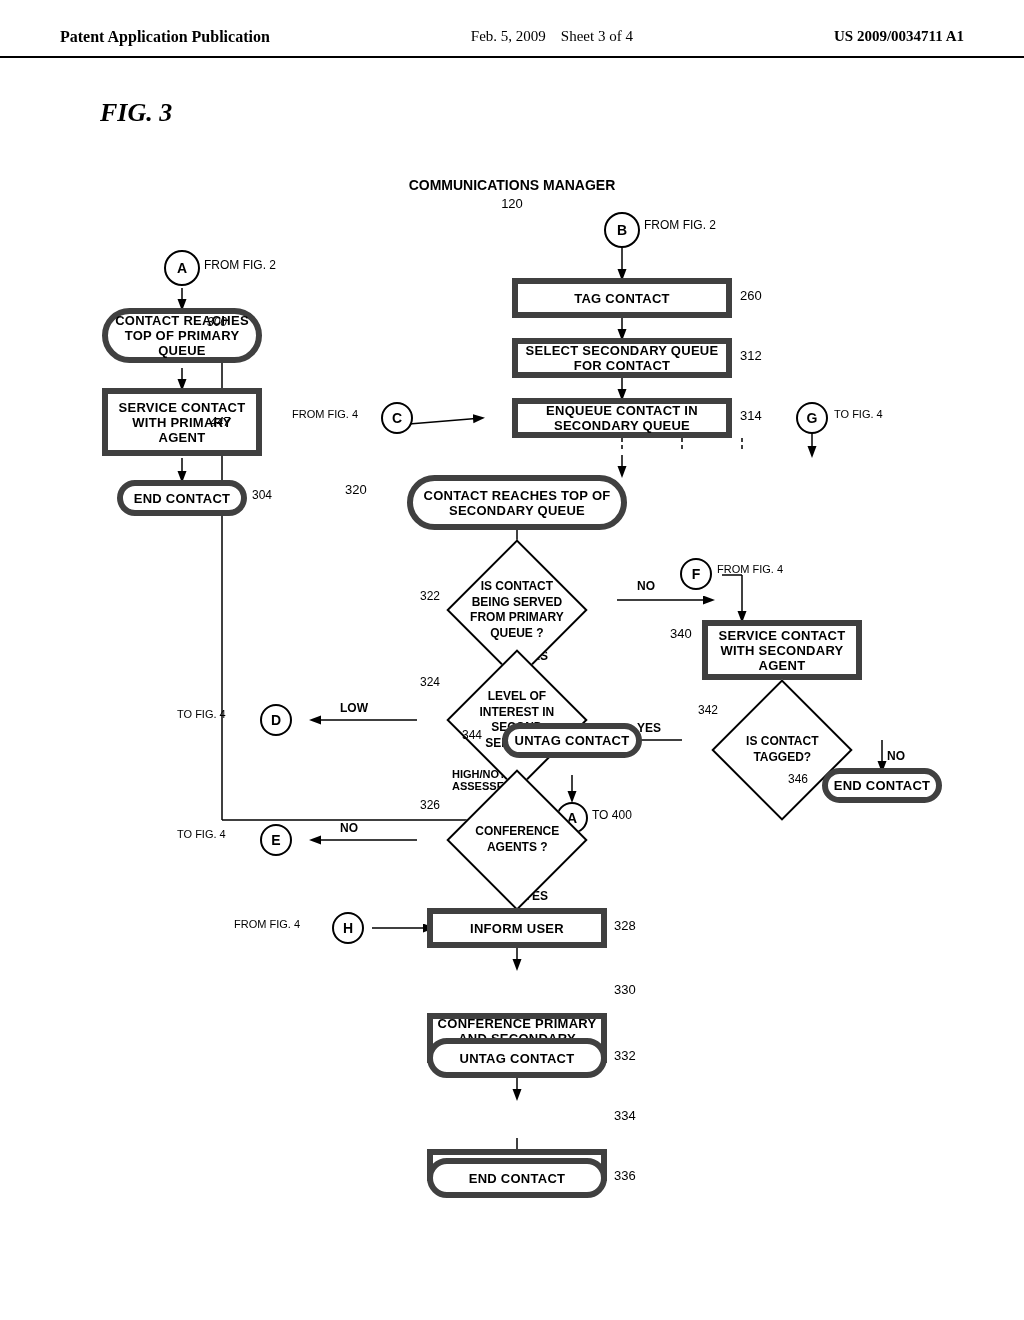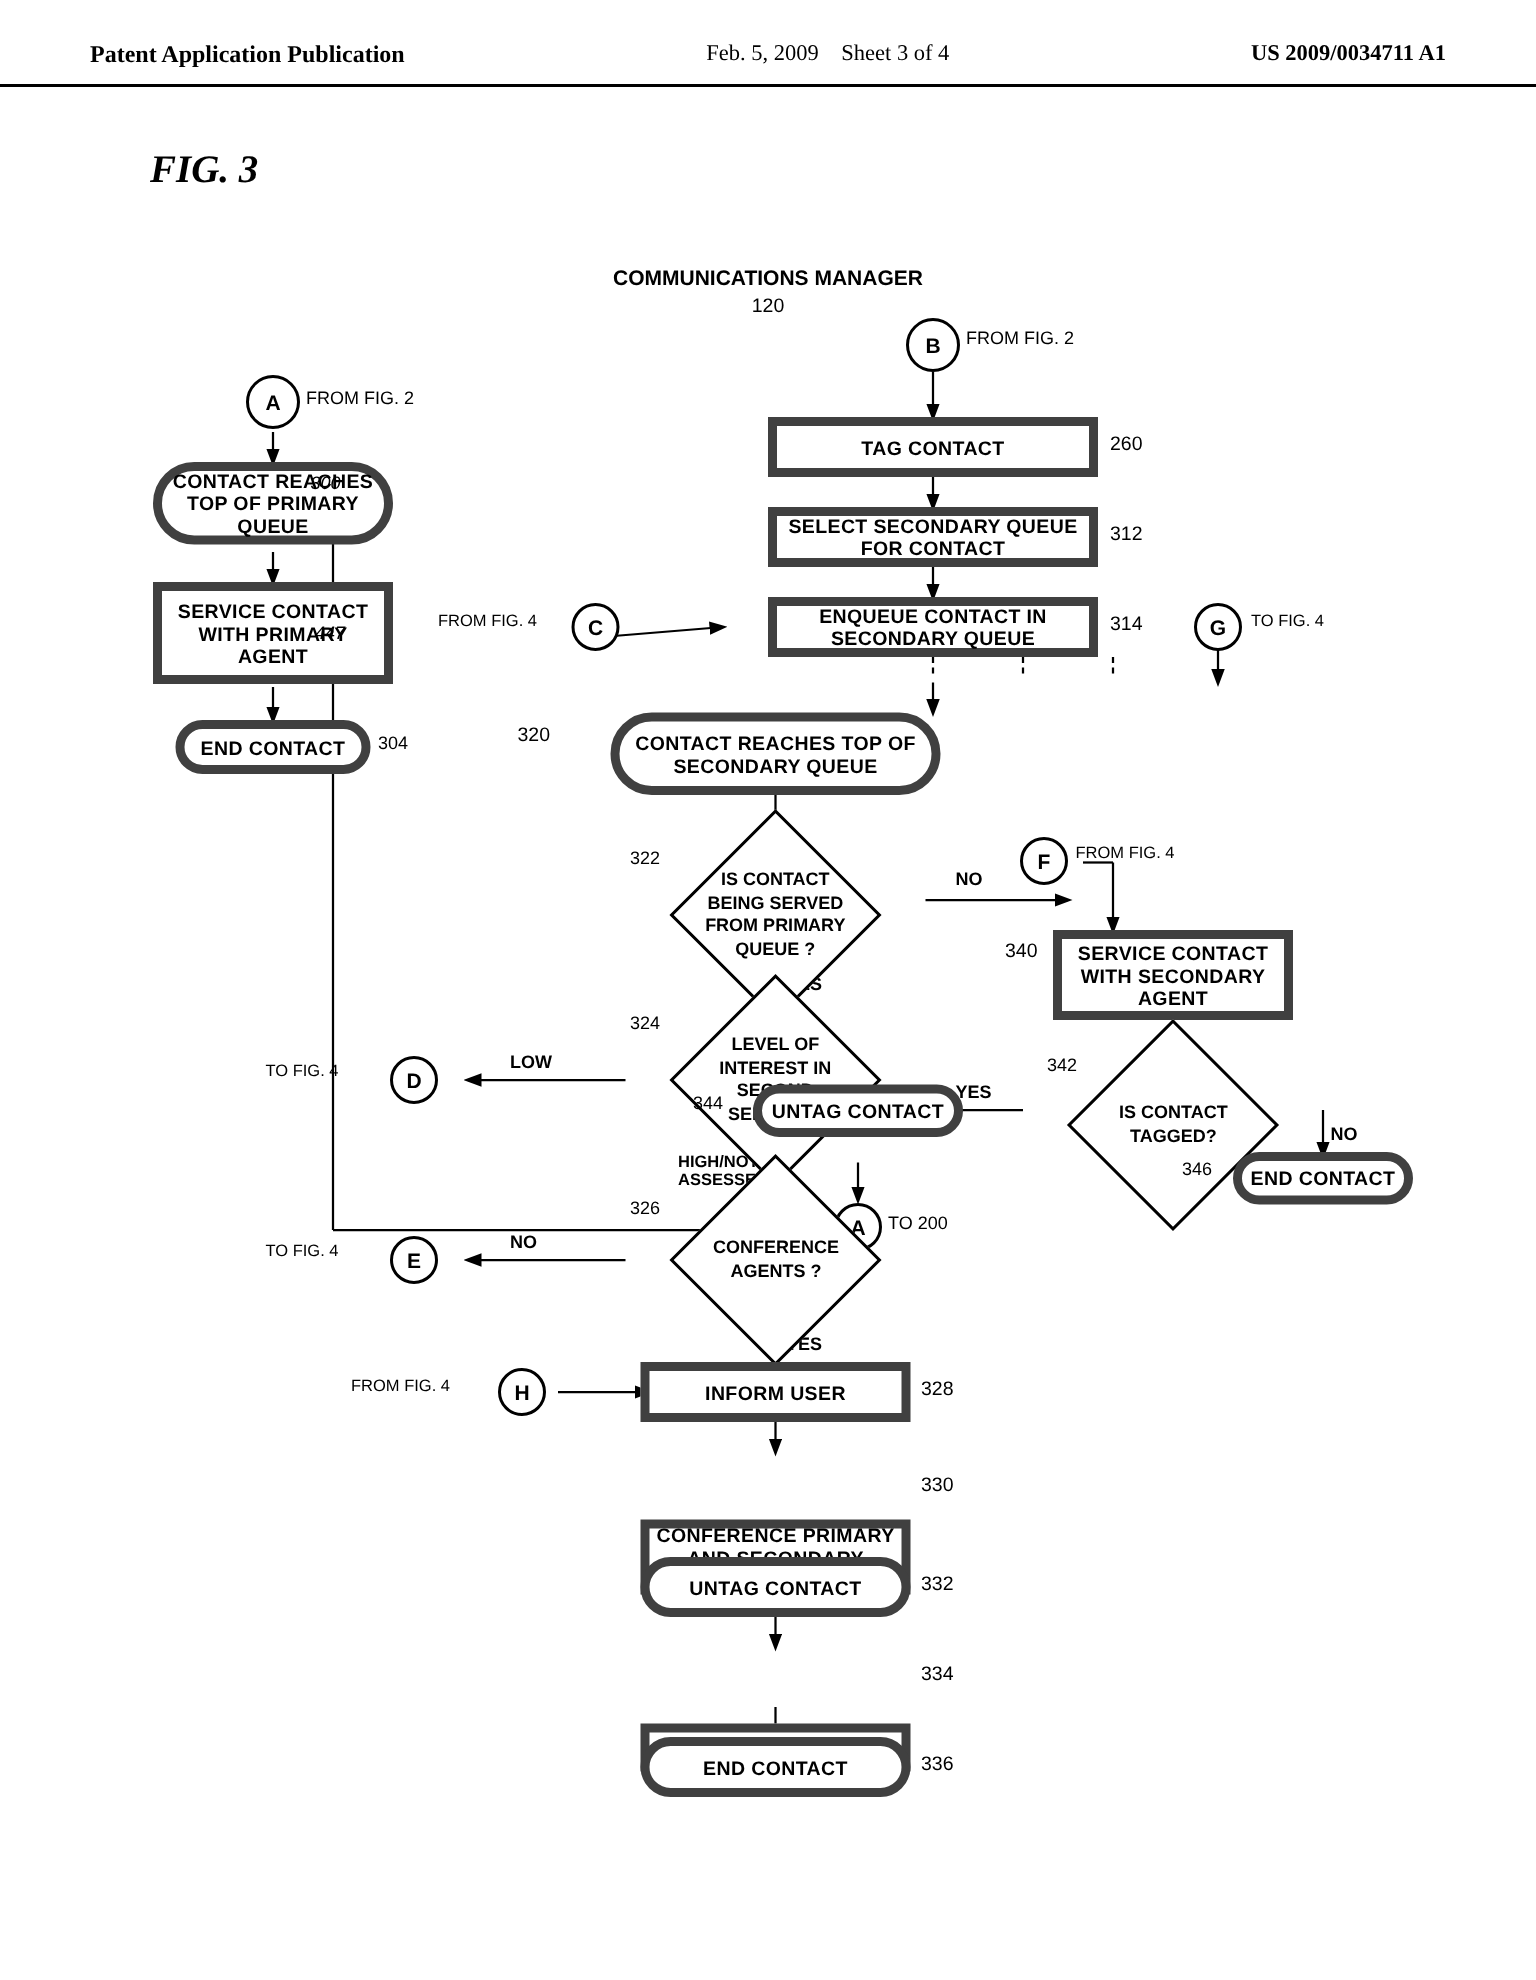--- a/index.html
+++ b/index.html
@@ -243,21 +243,21 @@
   <div class="ref-label" style="left:772px;top:248px;font-size:11px;">TO FIG. 4</div>
 
   <div class="box rounded" style="width:220px;height:55px;left:345px;top:315px;">
     <span>CONTACT REACHES TOP OF SECONDARY QUEUE</span>
   </div>
   <div class="ref-label" style="left:283px;top:322px;">320</div>
 
   <div class="diamond" style="width:100px;height:100px;left:405px;top:400px;">
     <div class="diamond-text">IS CONTACT BEING SERVED FROM PRIMARY QUEUE ?</div>
   </div>
-  <div class="ref-label" style="left:358px;top:405px;font-size:12px;">322</div>
+  <div class="ref-label" style="left:358px;top:429px;font-size:12px;">322</div>
 
   <div class="circle" style="width:32px;height:32px;left:618px;top:398px;">
     <span>F</span>
   </div>
   <div class="ref-label" style="left:655px;top:403px;font-size:11px;">FROM FIG. 4</div>
 
   <div class="box" style="width:160px;height:60px;left:640px;top:460px;">
     <span>SERVICE CONTACT WITH SECONDARY AGENT</span>
   </div>
   <div class="ref-label" style="left:608px;top:466px;">340</div>
@@ -278,21 +278,21 @@
   <div class="ref-label" style="left:400px;top:568px;font-size:12px;">344</div>
 
   <div class="box rounded" style="width:120px;height:35px;left:760px;top:608px;">
     <span>END CONTACT</span>
   </div>
   <div class="ref-label" style="left:726px;top:612px;font-size:12px;">346</div>
 
   <div class="circle" style="width:32px;height:32px;left:494px;top:642px;">
     <span>A</span>
   </div>
-  <div class="ref-label" style="left:530px;top:648px;font-size:12px;">TO 200</div>
+  <div class="ref-label" style="left:530px;top:648px;font-size:12px;">TO 400</div>
 
   <div class="circle" style="width:32px;height:32px;left:198px;top:544px;">
     <span>D</span>
   </div>
   <div class="ref-label" style="left:115px;top:548px;font-size:11px;">TO FIG. 4</div>
 
   <div class="diamond" style="width:100px;height:100px;left:405px;top:630px;">
     <div class="diamond-text">CONFERENCE AGENTS ?</div>
   </div>
   <div class="ref-label" style="left:358px;top:638px;font-size:12px;">326</div>

